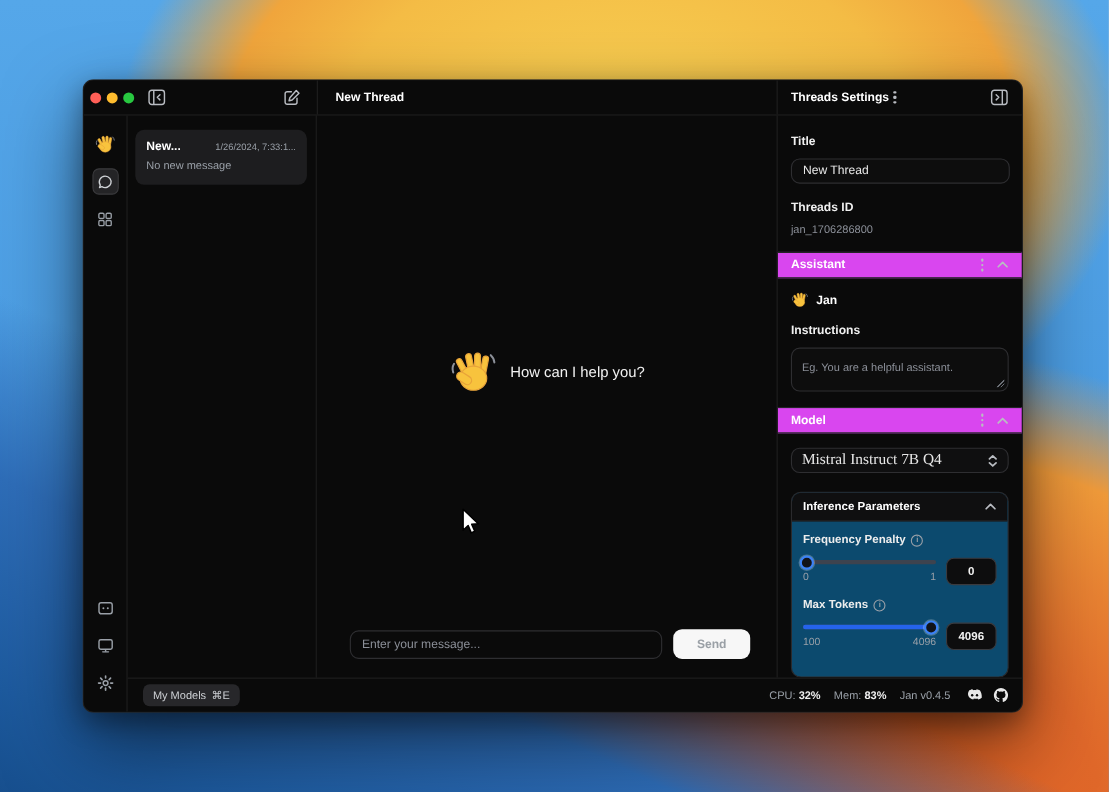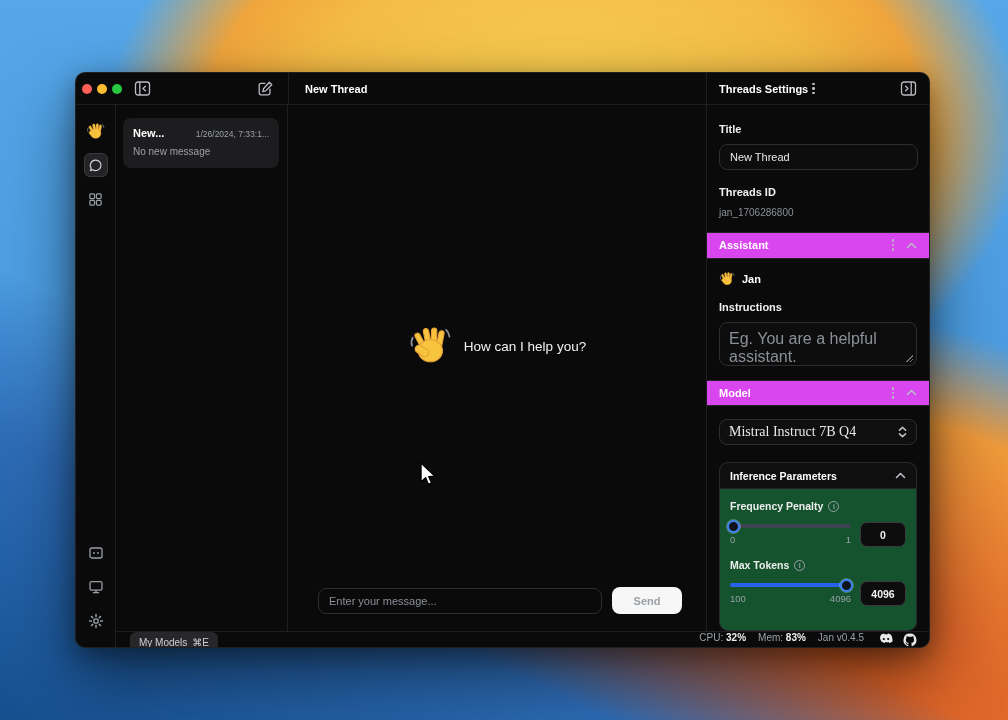--- a/index.html
+++ b/index.html
@@ -75,46 +75,46 @@
   .id-val { margin:9px 12px 0; font-size:10px; color:#8b8f98; }
 
   .section-head { margin-top:14px; height:27px; background:#d946ef; border-top:1px solid #242427; border-bottom:1px solid #242427; display:flex; align-items:center; gap:8px; padding:0 12px; }
   .section-head .sh-title { font-size:11px; font-weight:bold; color:#fff; }
   .section-head .spacer { flex:1; }
 
   .assist-row { display:flex; align-items:center; gap:7px; margin:12px 12px 0; }
   .assist-name { font-size:11px; font-weight:bold; color:#fff; }
   .instr-lbl { margin:14px 12px 0; }
   .instr-box { position:relative; margin:9px 12px 0; height:44px; border:1px solid #2e2e31; border-radius:8px; background:#0d0d0d; padding:7px 9px; }
-  .instr-ph { font-size:16px; color:#8b8f98; }
+  .instr-ph { font-size:10px; color:#8b8f98; }
   .resize-grip { position:absolute; right:3px; bottom:3px; width:7px; height:7px;
     background:linear-gradient(135deg, transparent 50%, #6b6f76 50%, #6b6f76 58%, transparent 58%, transparent 72%, #6b6f76 72%, #6b6f76 80%, transparent 80%); }
 
   .model-select { margin:13px 12px 0; height:26px; border:1px solid #2e2e31; border-radius:8px; background:#0f0f10; display:flex; align-items:center; padding:0 9px; cursor:pointer; }
   .model-name { font-size:14px; color:#e8e8e8; flex:1;font-family:Liberation Serif, serif; }
 
-  .inf-card { margin:17px 12px 0; border:1px solid #2a2a2d; border-radius:9px; background:#14532d; overflow:hidden; flex:0 0 auto; }
+  .inf-card { margin:17px 12px 0; border:1px solid #2a2a2d; border-radius:9px; background:#0c4a6e; overflow:hidden; flex:0 0 auto; }
   .inf-head { height:26px; background:#0f0f10; border-bottom:1px solid #242427; display:flex; align-items:center; padding:0 10px; gap:8px; }
   .inf-head .sh-title { font-size:10.5px; font-weight:bold; color:#fff; }
   .inf-head .spacer { flex:1; }
   .inf-body { padding:11px 10px 12px; }
   .param { margin-bottom:12px; }
   .p-label { display:flex; align-items:center; gap:5px; font-size:10.5px; font-weight:bold; color:#ededed; }
   .info-i { width:11px; height:11px; border:1px solid #9aa0a8; border-radius:50%; color:#9aa0a8; font-size:7px; line-height:9px; text-align:center; font-style:normal; display:inline-block; }
   .p-row { display:flex; align-items:center; gap:9px; margin-top:10px; }
   .slider-wrap { flex:1; }
   .track { position:relative; height:4px; border-radius:2px; background:#3d434f; }
   .fill { position:relative; height:4px; border-radius:2px; background:#2563eb; }
   .knob { position:absolute; right:-6px; top:-4.5px; width:13px; height:13px; border-radius:50%; background:#11131a; border:2.5px solid #3b82f6; box-shadow:0 0 0 1px rgba(255,255,255,.25); }
   .minmax { display:flex; justify-content:space-between; font-size:9.5px; color:#9aa0a8; margin-top:6px; }
   .p-value { width:46px; height:25px; border:1px solid #3a3a3e; border-radius:7px; background:#0d0d0e; color:#f2f2f2; font-size:10.5px; font-weight:bold; display:flex; align-items:center; justify-content:center; }
   .p-row.cutoff { margin-top:8px; }
 
   
-  .statusbar { flex:0 0 auto; height:16px; border-top:1px solid #1f1f1f; display:flex; padding:0 12px 0 14px; gap:12px; }
+  .statusbar { flex:0 0 auto; height:31px; border-top:1px solid #1f1f1f; display:flex; align-items:center; padding:0 12px 0 14px; gap:12px; }
   .pill { background:#27272a; border-radius:6px; height:20px; display:flex; align-items:center; padding:0 9px; font-size:10px; color:#cfd2d6; gap:5px; cursor:pointer; }
   .statusbar .spacer { flex:1; }
   .stat { font-size:10px; color:#9aa0a8; }
   .stat b { color:#f0f0f0; }
   .sb-icons { display:flex; align-items:center; gap:9px; margin-left:2px; }
 
   .chev { stroke:#b9bcc2; stroke-width:1.6; fill:none; stroke-linecap:round; stroke-linejoin:round; }
 
   
   .cursor { position:absolute; left:419px; top:462px; pointer-events:none; z-index:50; }

